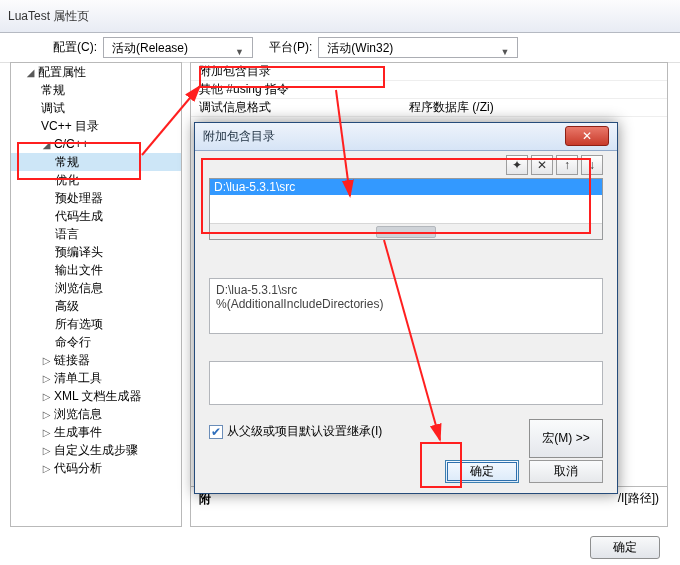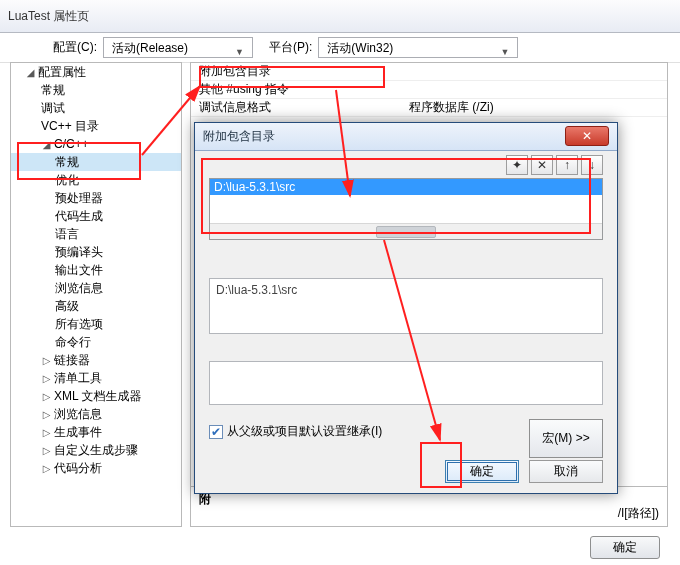--- a/index.html
+++ b/index.html
@@ -164,21 +164,21 @@
     </div>
     <div class="prow">
       <span class="pk">其他 #using 指令</span>
     </div>
     <div class="prow">
       <span class="pk">调试信息格式</span>
       <span class="pv">程序数据库 (/Zi)</span>
     </div>
     <div class="phint">
       <b>附</b>
-      <div style="position:absolute;right:8px;bottom:4px;">/I[路径])</div>
+      <div style="position:absolute;right:8px;bottom:19px;">/I[路径])</div>
     </div>
   </div>
 </div>
 
 <div class="btnrow">
   <div class="wbtn">
       <span>确定</span>
     </div>
 </div>
 
@@ -207,20 +207,21 @@
     <div class="listsel">
         <span>D:\lua-5.3.1\src</span>
       </div>
     <div class="hscroll">
         <div class="thumb"></div>
       </div>
   </div>
   <div class="lbl" style="top:154px">计算的值:</div>
   <div class="calcbox">
     <div>D:\lua-5.3.1\src</div>
+    <div>%(AdditionalIncludeDirectories)</div>
   </div>
   <div class="lbl" style="top:238px">继承的值:</div>
   <div class="inhbox"></div>
   <div class="ckrow">
     <div class="ck">
         <span>✔</span>
       </div>
     <span>从父级或项目默认设置继承(I)</span>
   </div>
   <div class="macro">

